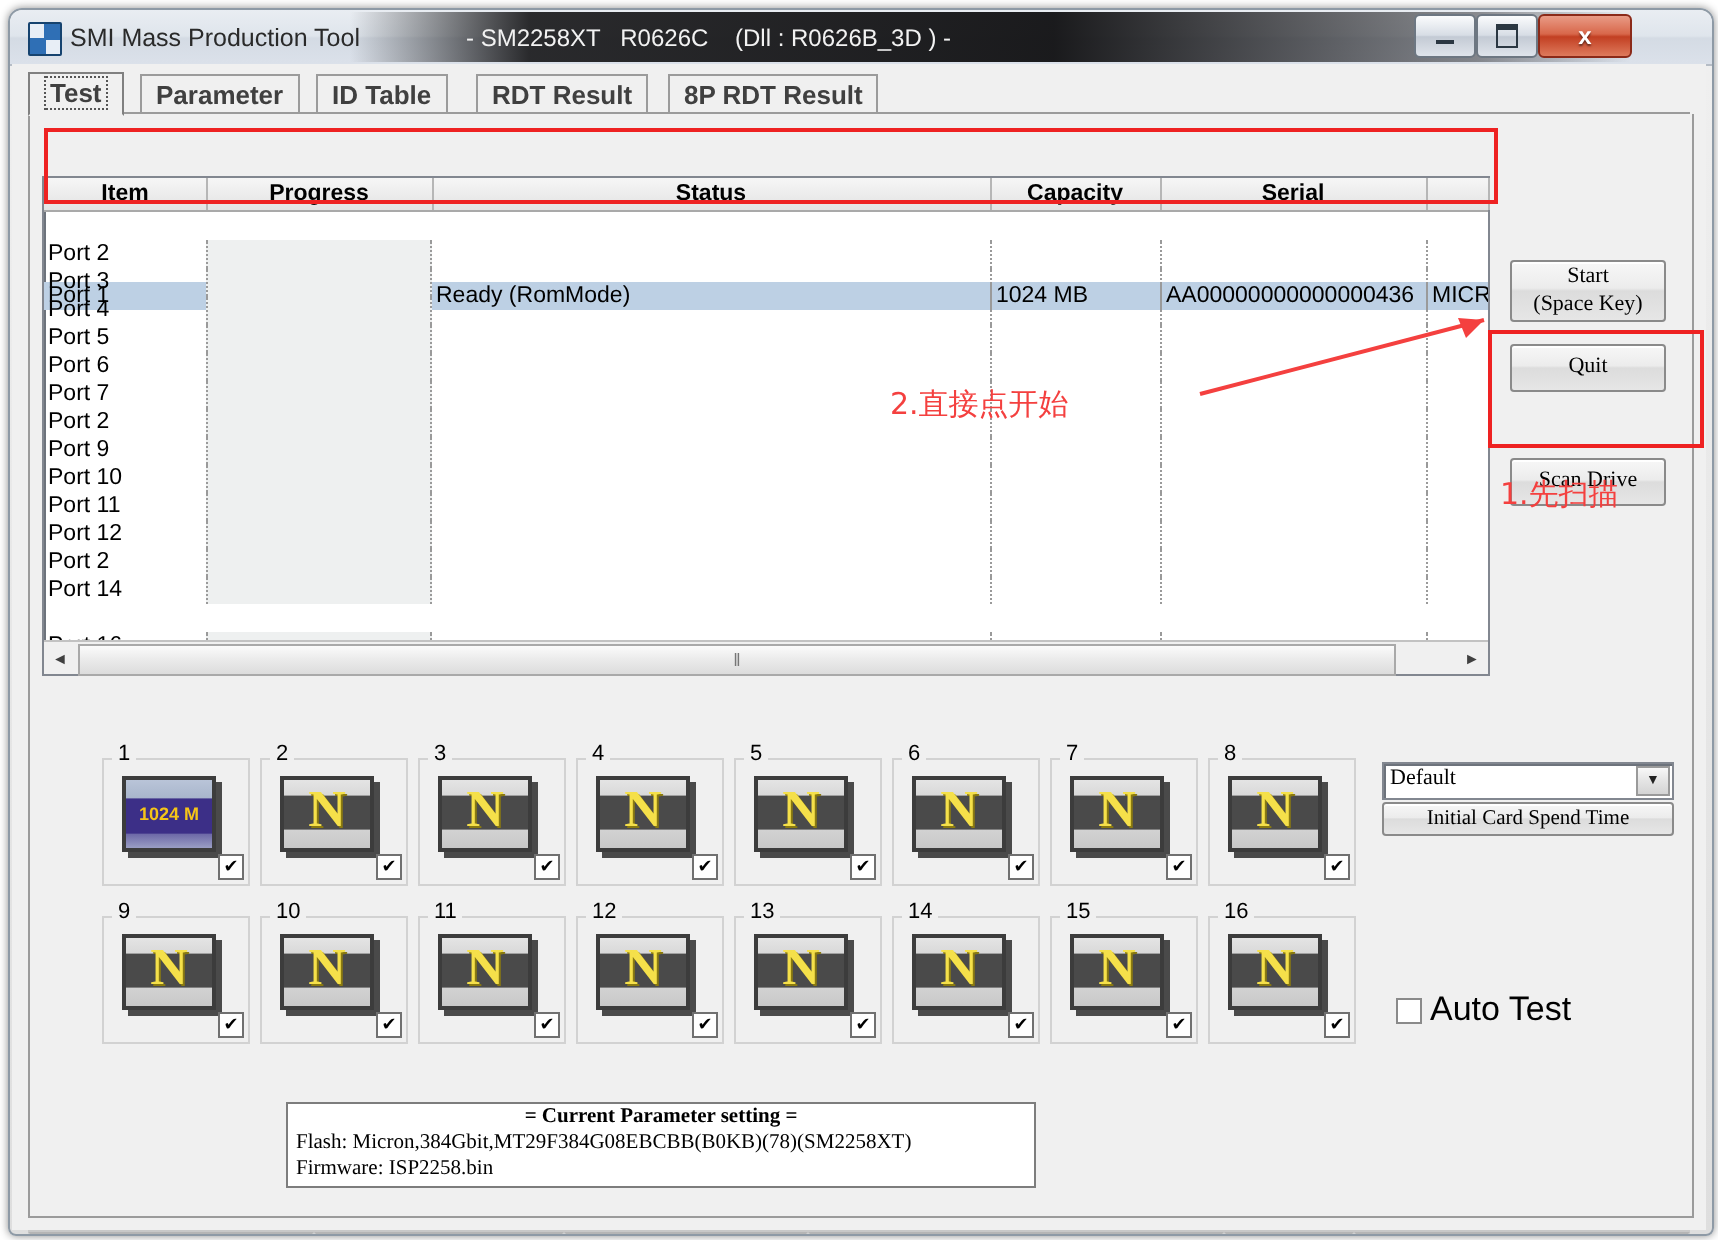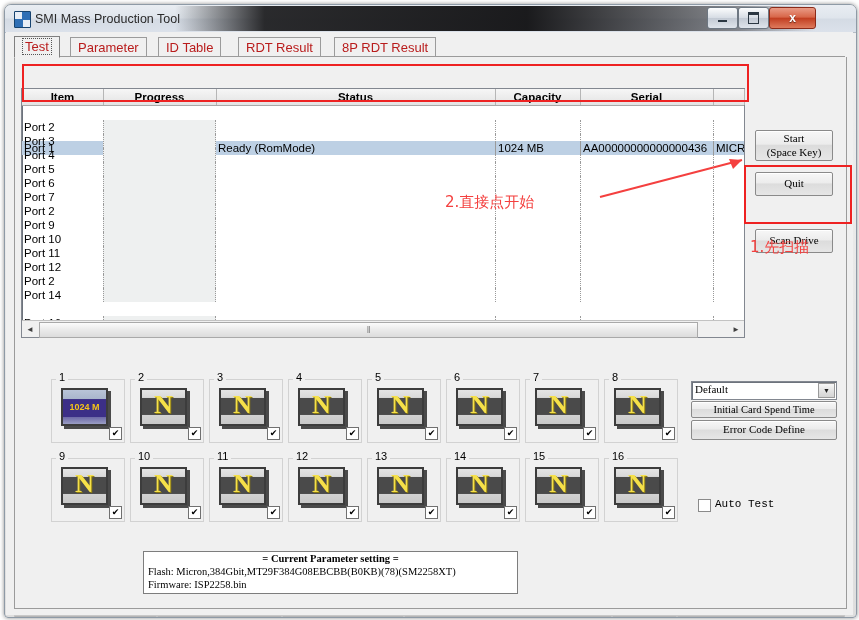--- a/index.html
+++ b/index.html
@@ -39,21 +39,21 @@
     text-shadow:0 1px 1px rgba(0,0,0,.5);}
   .minbar{width:9px;height:2px;background:#2b3742;margin-top:6px;}
   .maxbox{width:9px;height:8px;border:1.5px solid #2b3742;border-top-width:3px;}
 
   
   #client{position:absolute;left:1px;top:27px;width:847px;height:583px;background:#f0f0f0;}
 
   
   #tabstrip{position:absolute;left:8px;top:4px;width:831px;height:21px;}
   .tab{position:absolute;top:1px;height:19px;line-height:19px;padding:0 7px;
-    font-size:13px;font-weight:normal;color:#b91c1c;background:#f0f0f0;
+    font-size:13px;font-weight:bold;color:#404040;background:#f0f0f0;
     border:1px solid #9b9b9b;border-bottom:none;cursor:default;white-space:nowrap;}
   .tab.sel{top:0;height:20px;line-height:20px;background:#f0f0f0;
     border:1px solid #808080;border-bottom:1px solid #f0f0f0;z-index:3;}
   .tab.sel .tl{border:1px dotted #555;padding:0 2px;}
   #tabline{position:absolute;left:8px;top:24px;width:831px;height:1px;background:#9b9b9b;}
 
   #panel{position:absolute;left:8px;top:25px;width:831px;height:551px;
     background:#f0f0f0;border:1px solid #9b9b9b;border-top:none;}
 
   
@@ -111,21 +111,21 @@
   
   #combo{position:absolute;left:676px;top:324px;width:144px;height:17px;background:#fff;
     border:1px solid #828790;box-shadow:inset 1px 1px 0 #6d737c;cursor:default;}
   #combotext{position:absolute;left:3px;top:1px;font-family:"Liberation Serif",serif;font-size:11px;color:#000;}
   #comboarrow{position:absolute;right:1px;top:1px;width:15px;height:13px;
     background:linear-gradient(to bottom,#f8f8f8,#e4e4e4 50%,#d4d4d4);border:1px solid #9a9a9a;
     display:flex;align-items:center;justify-content:center;font-size:7px;color:#222;cursor:default;}
 
   #autotest{position:absolute;left:683px;top:441px;width:90px;height:14px;cursor:default;}
   #autobox{position:absolute;left:0;top:1px;width:11px;height:11px;background:#fff;border:1px solid #8a8a8a;}
-  #autolabel{position:absolute;left:17px;top:0;font-family:Liberation Mono, monospace;font-size:11px;color:#000;line-height:13px;}
+  #autolabel{position:absolute;left:17px;top:0;font-family:Liberation Sans, sans-serif;font-size:17px;color:#000;line-height:13px;}
 
   
   #parambox{position:absolute;left:128px;top:494px;width:373px;height:41px;
     background:#fff;border:1px solid #7d7d7d;font-family:"Liberation Serif",serif;
     font-size:10.5px;color:#000;line-height:13px;}
   #paramtitle{text-align:center;font-weight:bold;}
   .paramline{padding-left:4px;white-space:nowrap;}
 
   
   #statusbar{position:absolute;left:8px;top:583px;width:831px;height:20px;
@@ -145,20 +145,21 @@
 
 <div id="window">
 
   <div id="titlebar">
     <div id="titleglass"></div>
     <div id="appicon">
       <div class="q q1"></div>
         <div class="q q2"></div>
     </div>
     <div id="titletext">SMI Mass Production Tool</div>
+    <div id="titletext2">- SM2258XT   R0626C    (Dll : R0626B_3D ) -</div>
 
     <div class="ctlbtn" id="btn-min">
       <div class="ctlglyph">
           <div class="minbar"></div>
         </div>
     </div>
     <div class="ctlbtn" id="btn-max">
       <div class="ctlglyph">
           <div class="maxbox"></div>
         </div>
@@ -326,21 +327,20 @@
         </div>
       </div>
       <div class="winbtn" id="btn-quit" style="left:740px;top:115px;width:76px;height:22px;">Quit</div>
       <div class="winbtn" id="btn-scan" style="left:740px;top:172px;width:76px;height:22px;">Scan Drive</div>
 
       <div id="combo">
         <div id="combotext">Default</div>
         <div id="comboarrow">▼</div>
       </div>
       <div class="winbtn" style="left:676px;top:344px;width:144px;height:15px;font-size:10.5px;">Initial Card Spend Time</div>
-      <div class="winbtn" style="left:676px;top:363px;width:144px;height:18px;">Error Code Define</div>
 
       <div id="autotest">
         <div id="autobox"></div>
         <div id="autolabel">Auto Test</div>
       </div>
 
       <div id="slotholder">
           <div class="slot" style="left: 36px; top: 322px;">
             <div class="slotnum">1</div>
             <div class="card">

